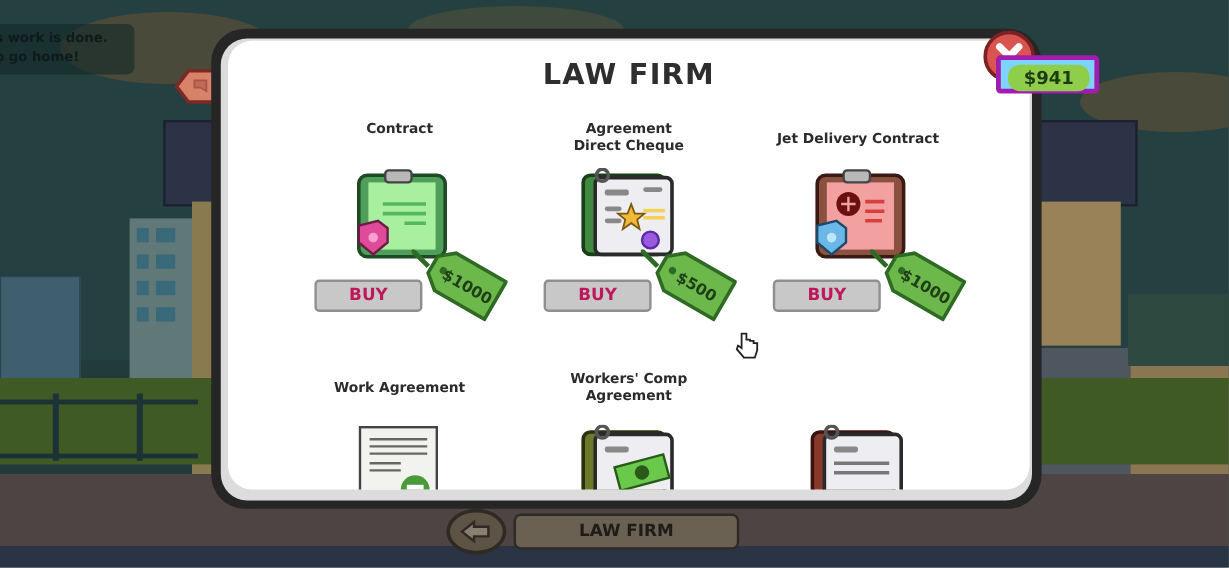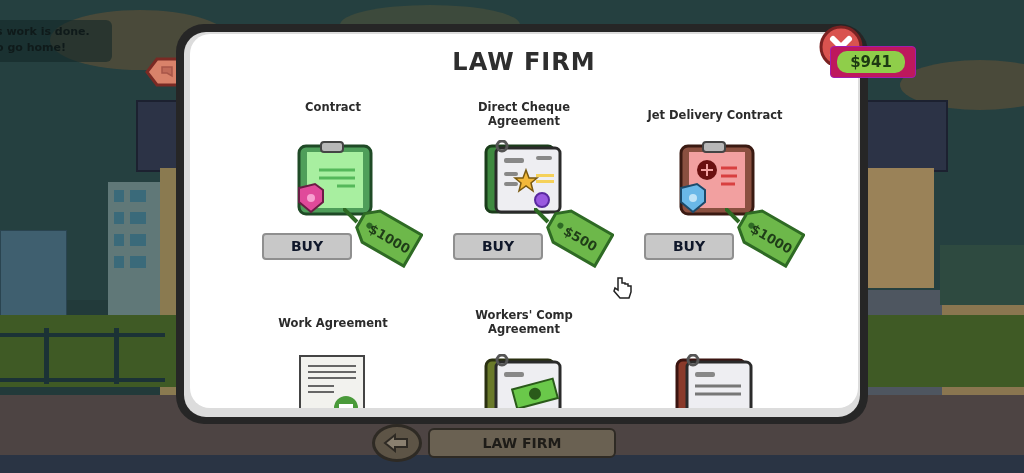--- a/index.html
+++ b/index.html
@@ -18,26 +18,26 @@
   .back-tab{position:absolute;left:145px;top:57px;width:45px;height:30px;}
 
   .panel{position:absolute;left:176px;top:24px;width:692px;height:400px;background:#262626;border-radius:28px;}
   .panel-inner{position:absolute;left:8px;top:8px;width:676px;height:385px;background:#dcdcdc;border-radius:22px;overflow:hidden;}
   .panel-white{position:absolute;left:6px;top:2px;width:668px;height:374px;background:#fff;border-radius:20px 20px 20px 20px;overflow:hidden;}
   .title{position:absolute;left:0;top:14px;width:668px;text-align:center;font-weight:bold;font-size:24px;color:#2e2e2e;letter-spacing:1px;font-family:"DejaVu Sans",sans-serif;}
 
   .card{position:absolute;width:170px;height:200px;}
   .card-title{position:absolute;left:0;top:0;width:170px;text-align:center;font-weight:bold;font-size:11.5px;line-height:14px;color:#2b2b2b;}
   .icon{position:absolute;left:45px;top:40px;width:80px;height:80px;}
-  .buy{position:absolute;left:14px;top:133px;width:90px;height:27px;background:#c8c8c8;border:2px solid #8f8f8f;border-radius:4px;box-sizing:border-box;font-weight:bold;font-size:14px;color:#0f172a;text-align:center;line-height:23px;cursor:pointer;}
+  .buy{position:absolute;left:14px;top:133px;width:90px;height:27px;background:#c8c8c8;border:2px solid #8f8f8f;border-radius:4px;box-sizing:border-box;font-weight:bold;font-size:14px;color:#be185d;text-align:center;line-height:23px;cursor:pointer;}
   .tag{position:absolute;left:95px;top:108px;width:80px;height:60px;}
   .tag-text{font-family:"DejaVu Sans",sans-serif;font-weight:bold;font-size:13px;fill:#1f3d18;}
 
   .close-btn{position:absolute;left:816px;top:25px;width:50px;height:40px;cursor:pointer;}
-  .money{position:absolute;left:830px;top:46px;width:86px;height:32px;background:#be185d;border:1px solid #a21caf;border-radius:4px;box-sizing:border-box;}
+  .money{position:absolute;left:830px;top:46px;width:86px;height:32px;background:#7dd3fc;border:4px solid #a21caf;border-radius:4px;box-sizing:border-box;}
   .money-inner{position:absolute;left:6px;top:4px;width:68px;height:22px;background:#8fce4a;border-radius:10px;text-align:center;font-weight:bold;font-size:15px;line-height:22px;color:#1d3a12;}
   .bottom-label{position:absolute;left:428px;top:428px;width:188px;height:30px;background:#6a6152;border:2px solid #2e2a24;border-radius:6px;box-sizing:border-box;text-align:center;font-weight:bold;font-size:14px;line-height:26px;color:#1e1c18;}
   .bottom-back{position:absolute;left:372px;top:424px;width:50px;height:38px;border-radius:50%;background:#5d5446;border:3px solid #2e2a24;box-sizing:border-box;cursor:pointer;}
   .cursor{position:absolute;left:612px;top:276px;width:22px;height:24px;}
 </style>
 </head>
 <body>
 
 <div class="bg">
   <div class="sky"></div>
@@ -106,22 +106,22 @@
           <g transform="rotate(30 40 30)">
             <path d="M12 18 L24 8 H72 V44 H24 L12 34 Z" fill="#6db84a" stroke="#2e6a24" stroke-width="3"></path>
             <circle cx="22" cy="26" r="3" fill="#2e6a24"></circle>
             <text x="46" y="32" text-anchor="middle" class="tag-text">$1000</text>
           </g>
         </svg>
       </div>
 
       <div class="card" style="left:249px;top:66px;">
         <div class="card-title">
+          <div>Agreement</div>
           <div>Direct Cheque</div>
-          <div>Agreement</div>
         </div>
         <svg class="icon" viewBox="0 0 80 80">
           <rect x="2" y="6" width="68" height="66" rx="6" fill="#3f8a40" stroke="#1a3d1a" stroke-width="3"></rect>
           <rect x="12" y="8" width="64" height="64" rx="5" fill="#eeeef2" stroke="#2a2a2a" stroke-width="3"></rect>
           <circle cx="18" cy="6" r="5" fill="none" stroke="#555" stroke-width="3"></circle>
           <rect x="20" y="18" width="20" height="5" rx="2" fill="#888"></rect>
           <rect x="52" y="16" width="16" height="4" rx="2" fill="#888"></rect>
           <rect x="20" y="32" width="14" height="4" rx="2" fill="#888"></rect>
           <rect x="20" y="42" width="14" height="4" rx="2" fill="#888"></rect>
           <polygon points="42,30 45,38 53,38 47,43 49,51 42,46 35,51 37,43 31,38 39,38" fill="#f2b83a" stroke="#7a5a10" stroke-width="1.5"></polygon>

